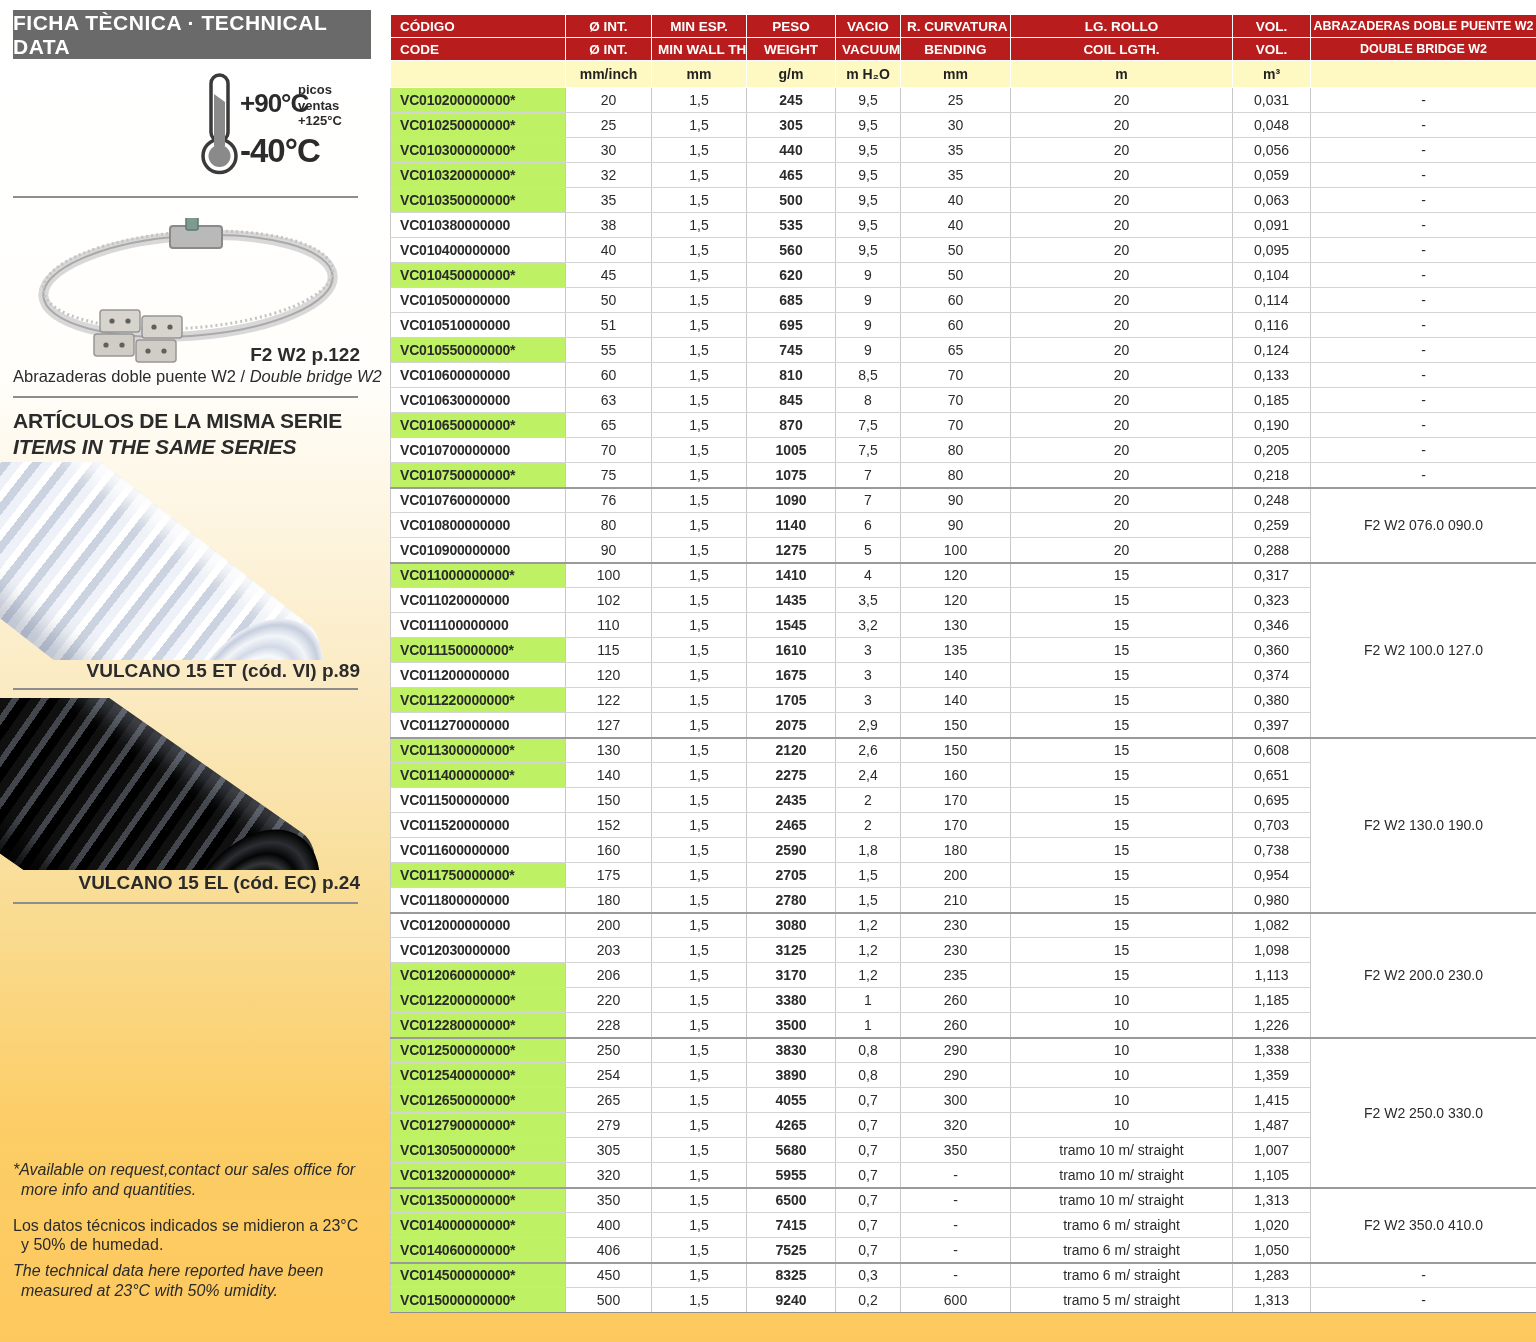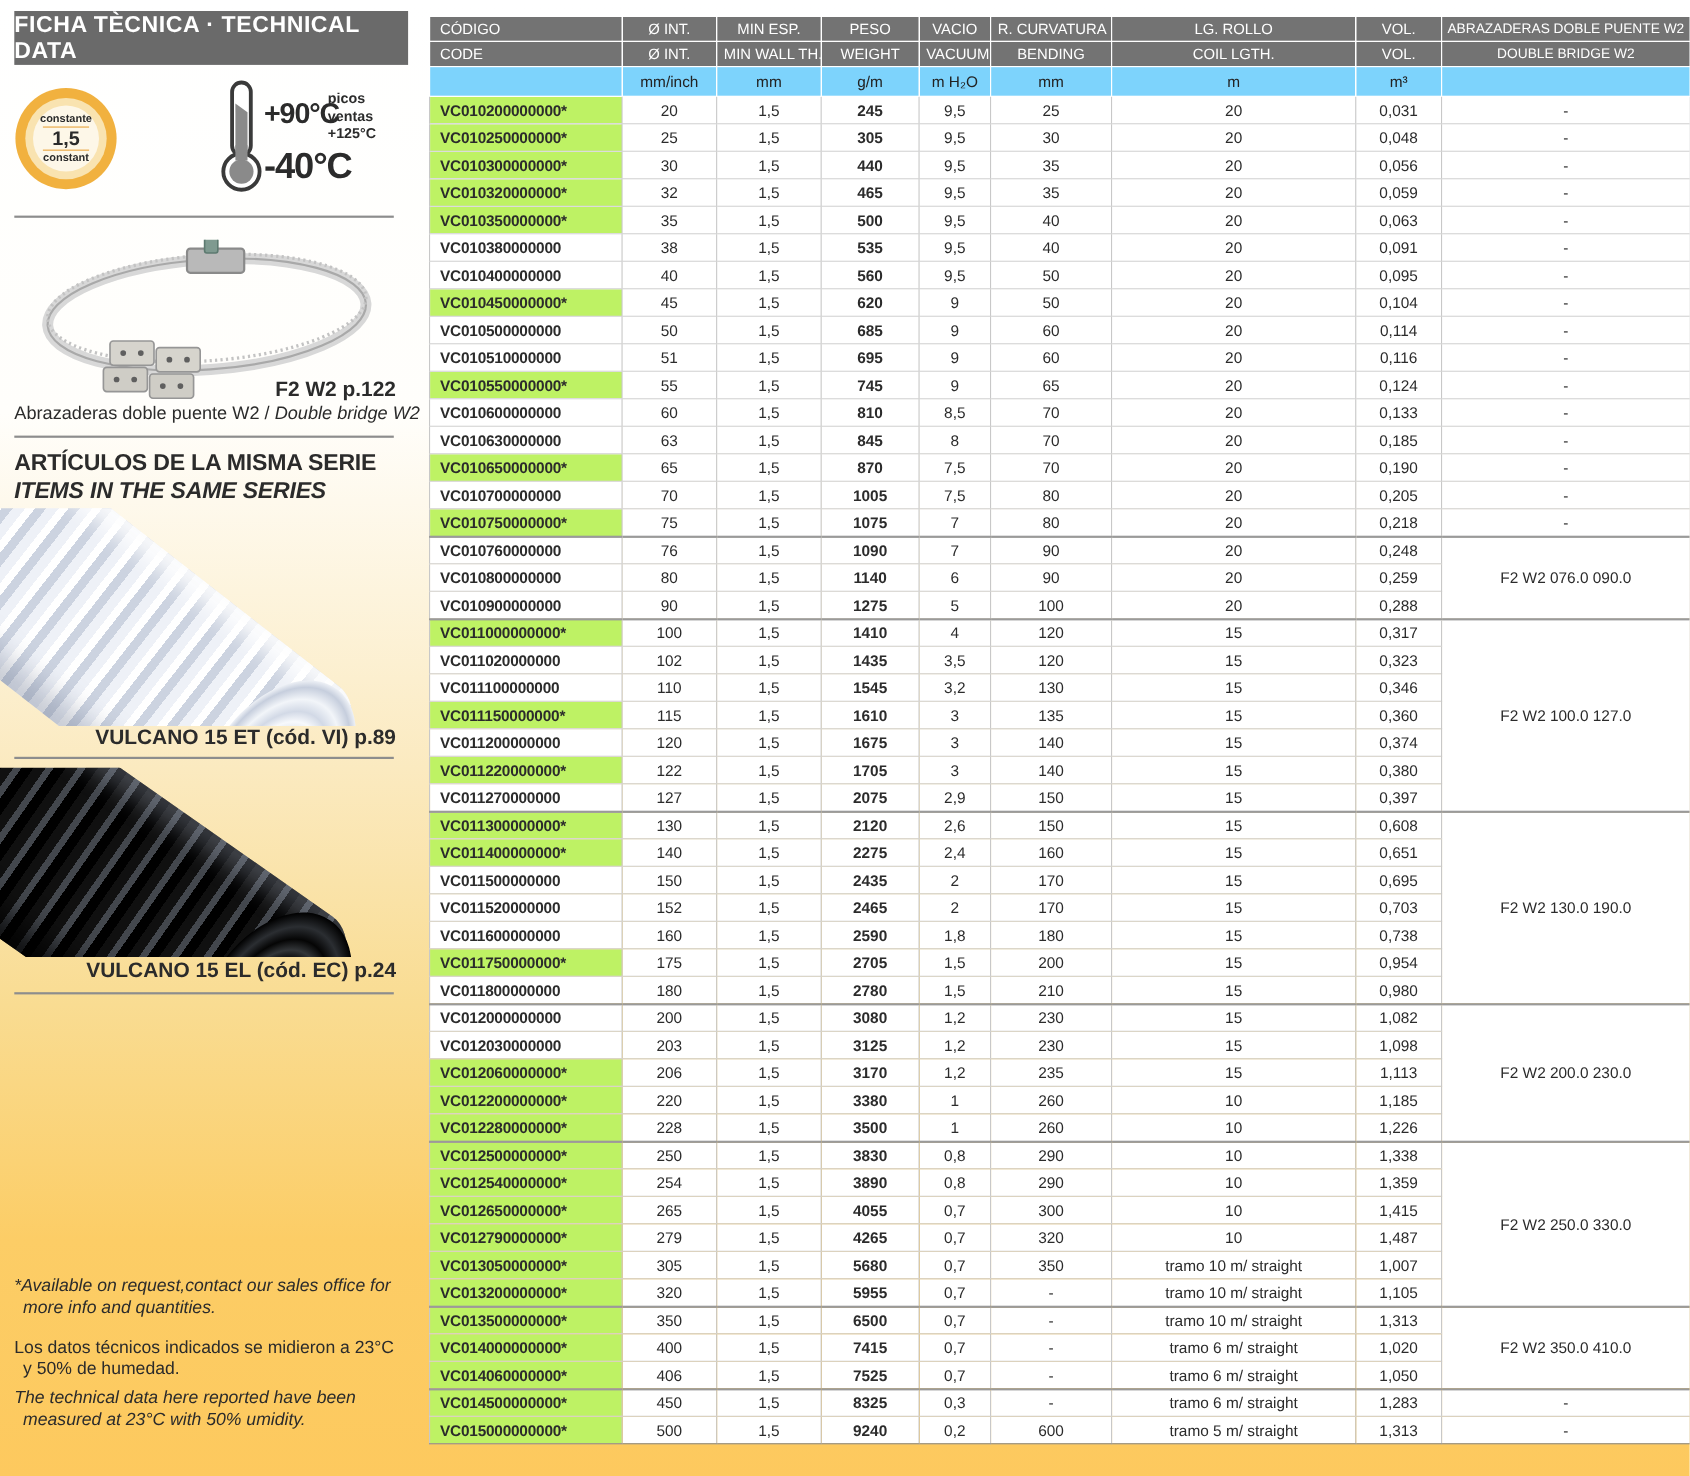--- a/index.html
+++ b/index.html
@@ -73,27 +73,27 @@
   .footnotes .gap { height:10px; }
 
   
   .spec-table {
     position:absolute; left:390px; top:14px; width:1146px;
     border-collapse:collapse; table-layout:fixed;
     font-size:14px;
   }
   .spec-table th, .spec-table td { overflow:hidden; white-space:nowrap; }
   .spec-table thead th {
-    background:#737373; color:#fff; font-weight:normal; font-size:13.5px;
+    background:#b91c1c; color:#fff; font-weight:bold; font-size:13.5px;
     height:23px; border:1px solid #fff; text-align:center; padding:0 6px;
   }
   .spec-table thead th.left { text-align:left; padding-left:9px; }
   .spec-table thead th.narrowtxt { font-size:12.5px; padding:0 2px; }
   .spec-table thead tr.units th {
-    background:#7dd3fc; color:#222; font-size:14px; height:27px; font-weight:normal;
+    background:#fef9c3; color:#222; font-size:14px; height:27px; font-weight:bold;
   }
   .spec-table tbody td {
     background:#fff; height:25px; text-align:center;
     border-left:1px solid #c8c8c8; border-right:1px solid #c8c8c8;
     border-top:1px solid #d4d4d4; border-bottom:1px solid #d4d4d4;
   }
   .spec-table tbody td.code {
     text-align:left; padding-left:9px; font-weight:bold; letter-spacing:-.2px;
   }
   .spec-table tbody td.starred { background:#bef264; }
@@ -103,31 +103,20 @@
   .spec-table { border:1px solid #8f8f8f; }
   .spec-table tbody tr:last-child td { border-bottom:1px solid #8f8f8f; }
 </style>
 </head>
 <body>
 
 <div class="sidebar">
 
   <div class="banner">FICHA TÈCNICA · TECHNICAL DATA</div>
 
-  <div class="badge">
-    <div class="badge-mid">
-      <div class="badge-in">
-        <span class="sm">constante</span>
-        <span class="badge-rule"></span>
-        <span class="lg">1,5</span>
-        <span class="badge-rule"></span>
-        <span class="sm">constant</span>
-      </div>
-    </div>
-  </div>
 
   <svg class="thermo" width="40" height="104" viewBox="0 0 40 104">
     <rect x="11" y="3" width="17" height="66" rx="8.5" fill="#fff" stroke="#3a3a3a" stroke-width="3.5"></rect>
     <path d="M14 22 L25 30 L25 66 L14 66 Z" fill="#8a8a8a"></path>
     <circle cx="19.5" cy="84" r="16.5" fill="#fff" stroke="#3a3a3a" stroke-width="3.5"></circle>
     <circle cx="19.5" cy="84" r="11" fill="#8a8a8a"></circle>
     <rect x="14" y="60" width="11" height="14" fill="#8a8a8a"></rect>
   </svg>
   <div class="t-max">+90°C</div>
   <div class="t-peaks">

